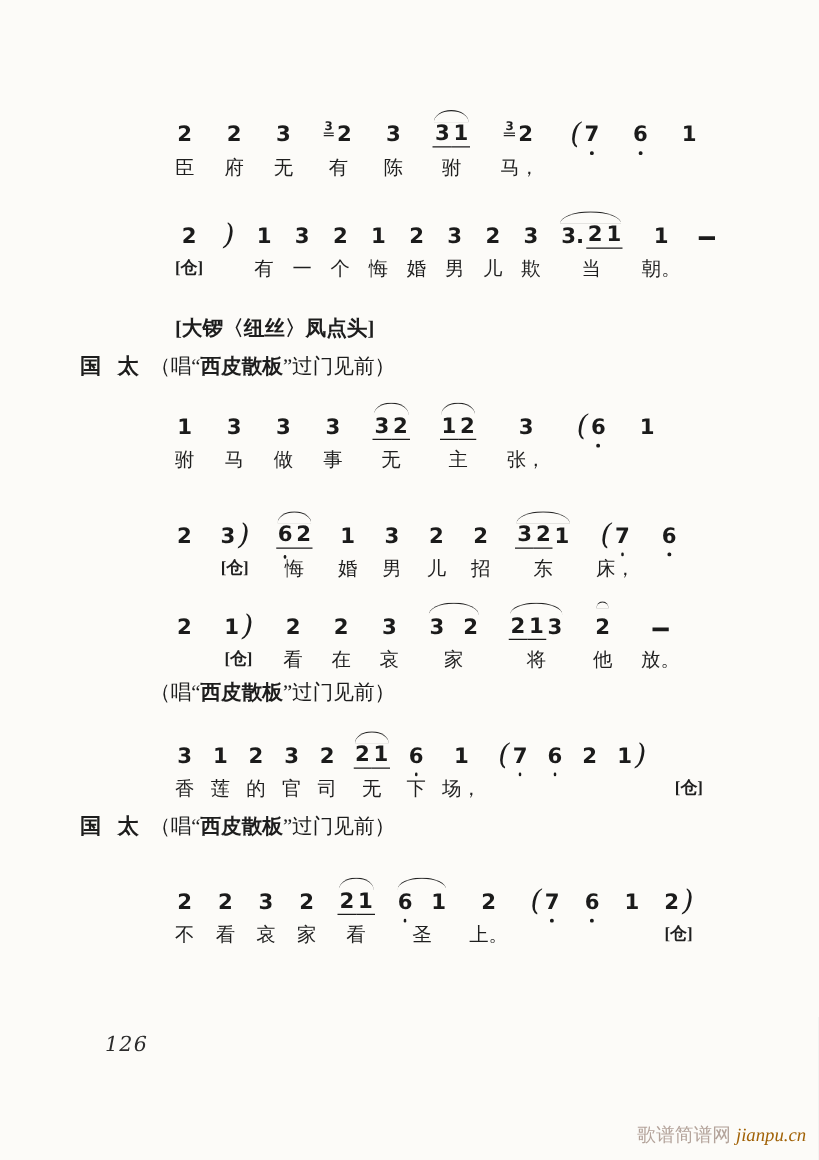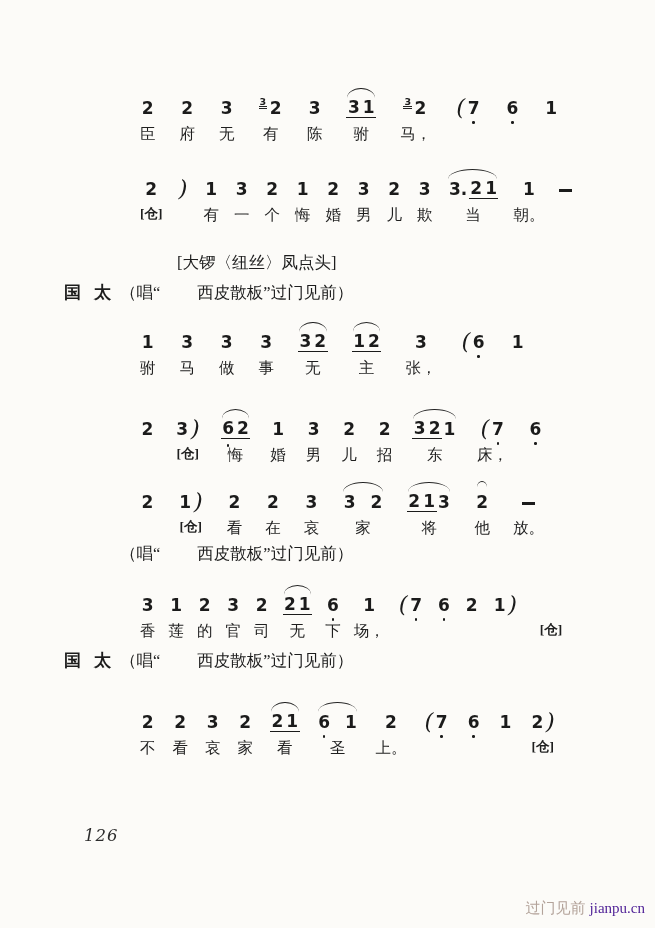--- a/index.html
+++ b/index.html
@@ -23,21 +23,21 @@
   .grace{font-family:"DejaVu Sans",sans-serif;font-weight:700;font-size:9.5px;line-height:1;
        border-bottom:3px double #232323;position:relative;top:-9px;margin-right:1px;padding:0 1px;}
   .paren{font-family:"DejaVu Serif",serif;font-style:italic;font-size:23px;line-height:21px;
        padding:0 1px;color:#1b1b1b;}
   .dash-bar{width:13px;height:2.7px;background:#1b1b1b;margin-bottom:7px;}
   .ly{margin-top:6px;min-height:21px;font-size:15.5px;white-space:nowrap;color:#1f1f1f;}
   .ly.cang{font-size:13.5px;font-weight:700;}
   .ly.shift{transform:translateX(46px);}
   .text-line{position:relative;padding-left:120px;font-size:16.5px;line-height:26px;}
   .role-name{position:absolute;left:64px;font-weight:700;font-size:17px;letter-spacing:13px;}
-  .b{font-weight:400;margin-left:37px;}
+  .b{font-weight:700;}
   .pagenum{position:absolute;left:84px;top:826px;font-style:italic;font-size:16.5px;
        letter-spacing:1px;color:#2c2c2c;font-family:"DejaVu Serif",serif;}
   .watermark{position:absolute;right:10px;bottom:10px;font-size:15px;white-space:nowrap;}
   .watermark span{margin-left:4px;}
 </style>
 </head>
 <body>
 
 <div class="page">
   <div id="score">
@@ -535,14 +535,14 @@
         <div class="cell">
           <div class="nt">
             <span class="prt">2</span>
             <span class="paren">)</span>
           </div>
           <div class="ly cang">[仓]</div>
         </div>
       </div>
     </div>
   <div class="pagenum">126</div>
-  <div class="watermark"><span style="color: rgb(179, 163, 154);">过门见前</span><span style="color: #4c1d95;">jianpu.cn</span></div>
+  <div class="watermark"><span style="color: rgb(179, 163, 154);">歌谱简谱网</span><span style="color: #a16207; font-style: italic;">jianpu.cn</span></div>
 </div>
 
 </body></html>

